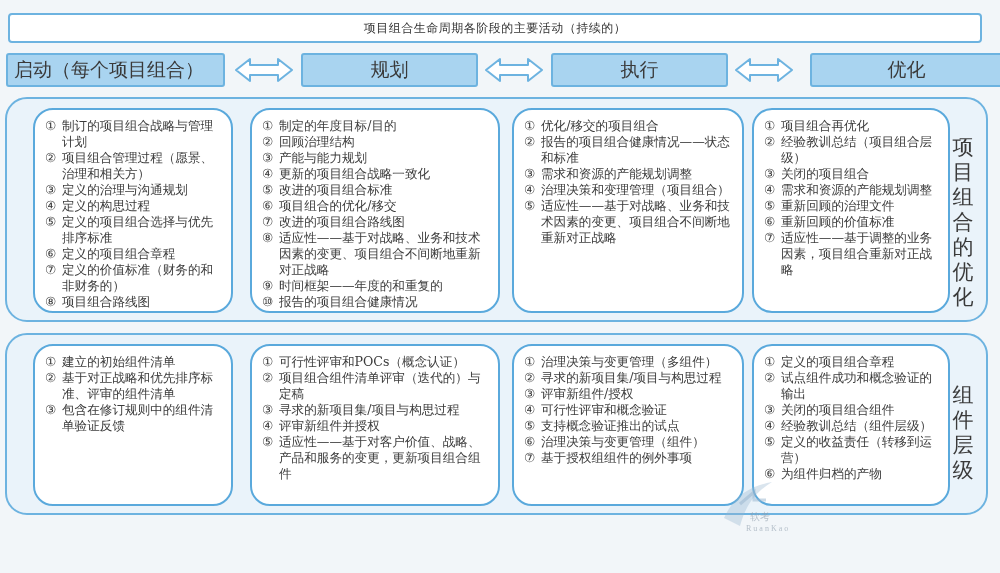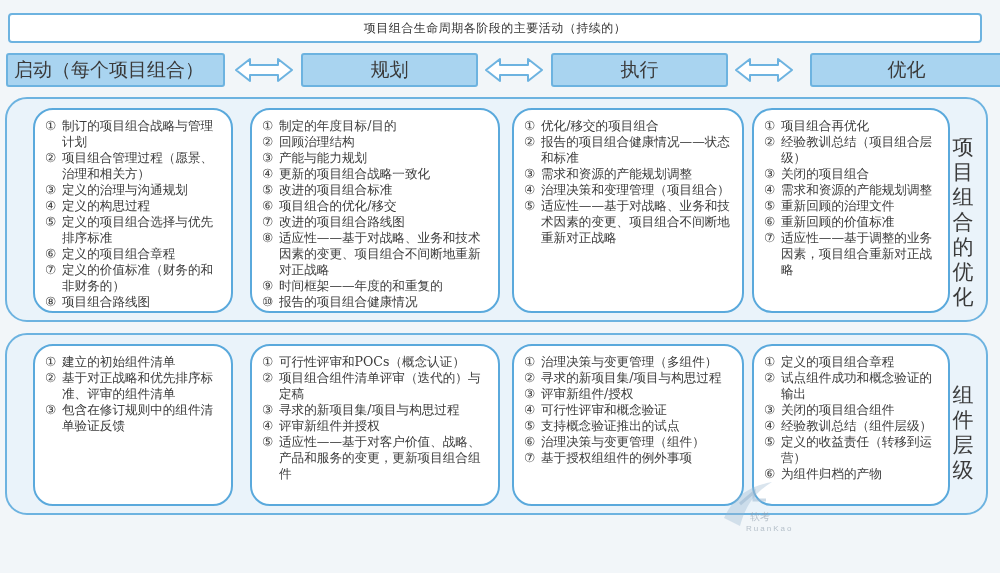--- a/index.html
+++ b/index.html
@@ -72,21 +72,21 @@
   .wm-text {
     position: absolute; left: 58px; top: 0px; font-size: 34px; font-weight: bold;
     color: rgba(150,165,180,0.45); letter-spacing: 6px; font-family: "DejaVu Sans", sans-serif;
   }
   .wm-small {
     position: absolute; left: 30px; top: 40px; font-size: 10px; color: rgba(140,155,170,0.6);
     font-family: Liberation Serif, serif;
   }
   .wm-latin {
     position: absolute; left: 26px; top: 54px; font-size: 8px; color: rgba(140,155,170,0.6);
-    letter-spacing: 2px; font-family: Liberation Sans, sans-serif;
+    letter-spacing: 2px; font-family: Liberation Serif, serif;
   }
   .wm-logo { position: absolute; left: 0; top: 4px; width: 60px; height: 60px; }
 </style>
 </head>
 <body>
 
 <div class="title-bar">
   <span>项目组合生命周期各阶段的主要活动（持续的）</span>
 </div>
 

